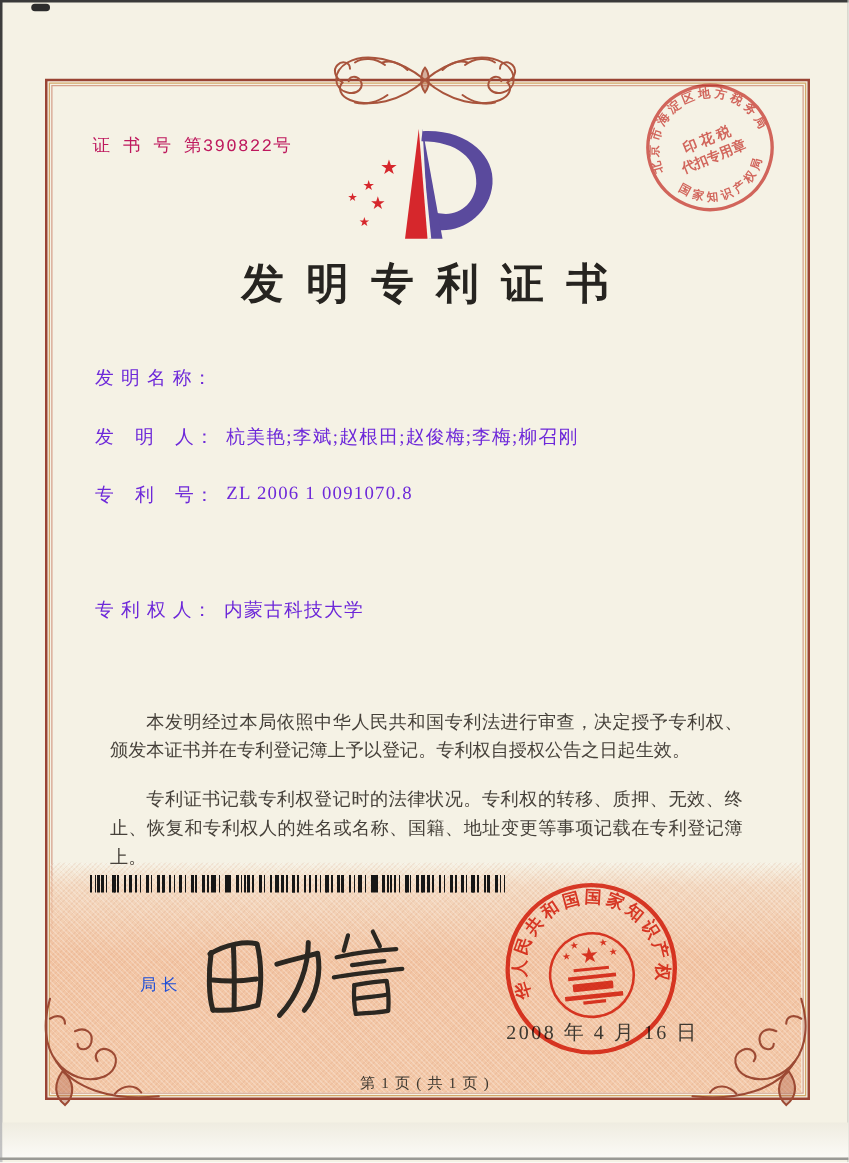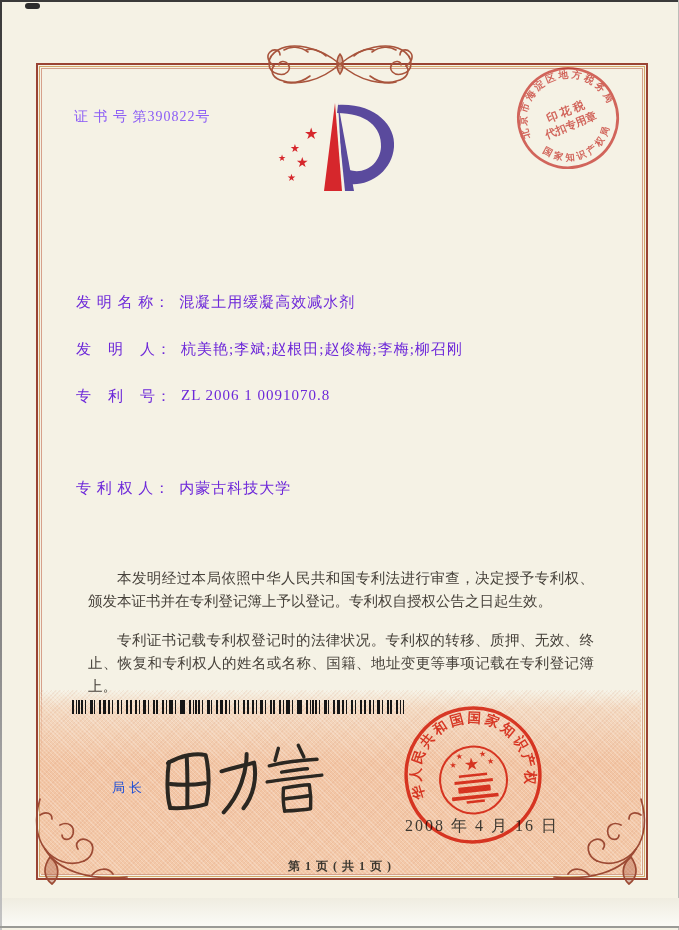--- a/index.html
+++ b/index.html
@@ -20,21 +20,21 @@
   .frame::after{content:"";position:absolute;inset:3px;border:1px solid #bb5f42;opacity:.55;}
 
   
   .pink-panel{position:absolute;left:40px;top:690px;width:601px;height:184px;z-index:1;
     background:
       repeating-linear-gradient(45deg,rgba(255,255,255,.22) 0 1px,transparent 1px 3px),
       repeating-linear-gradient(-45deg,rgba(197,112,74,.10) 0 1px,transparent 1px 3px),
       linear-gradient(180deg,rgba(242,198,165,0) 0%,rgba(242,198,165,.55) 10%,#f2c5a4 40%,#f3c9a9 100%);}
 
   .txt{position:absolute;color:#2f2d28;z-index:2;}
-  .cert-no{left:74px;top:108px;font-size:14px;letter-spacing:1px;color:#8b5cf6;}
+  .cert-no{left:74px;top:108px;font-size:14px;letter-spacing:1px;color:#be185d;font-family:Liberation Mono, monospace;}
   .title{left:36px;top:204px;width:608px;text-align:center;font-size:34px;font-weight:bold;
          letter-spacing:18px;text-indent:18px;color:#262420;}
 
   .field{position:absolute;left:76px;display:flex;font-size:15px;z-index:2;color:#6d28d9;}
   .field .lab{white-space:pre;letter-spacing:1px;}
   .field .val{margin-left:9px;letter-spacing:1px;}
   .f0{top:293px}.f1{top:340px}.f2{top:387px}.f3{top:433px}.f4{top:479px}.f5{top:525px}
 
   .body-text{position:absolute;left:72px;top:551px;width:538px;z-index:2;}
   .body-text p{margin:16px;font-size:14.5px;line-height:23px;text-align:justify;
@@ -43,21 +43,21 @@
   .barcode{position:absolute;left:72px;top:700px;width:332px;height:14px;z-index:2;
     background-image:
       repeating-linear-gradient(90deg,#161616 0 2px,transparent 2px 4px,#161616 4px 5px,transparent 5px 9px),
       repeating-linear-gradient(90deg,transparent 0 6px,#161616 6px 8px,transparent 8px 13px);}
 
   .director-label{left:112px;top:779px;font-size:13px;letter-spacing:4px;color:#1d4ed8;}
   .signature{position:absolute;left:152px;top:738px;z-index:2;}
   .seal{position:absolute;left:397px;top:699px;z-index:3;mix-blend-mode:multiply;opacity:.92;transform:rotate(-6deg);}
   .seal-date{left:405px;top:816px;font-size:16px;letter-spacing:2px;color:#3d3830;z-index:2;}
   .tax-stamp{position:absolute;left:506px;top:56px;z-index:3;mix-blend-mode:multiply;opacity:.85;transform:rotate(-22deg);}
-  .footer{left:36px;top:858px;width:608px;text-align:center;font-size:12px;color:#3d3830;letter-spacing:1px;font-weight:bold;}
+  .footer{left:36px;top:858px;width:608px;text-align:center;font-size:12px;color:#3d3830;letter-spacing:1px;}
 
   .orn{position:absolute;z-index:2;}
   .orn-top{left:230px;top:38px;}
   .orn-bl{left:30px;top:797px;}
   .orn-br{left:551px;top:797px;transform:scaleX(-1);}
   .logo{position:absolute;left:274px;top:96px;z-index:2;}
 </style>
 </head>
 <body>
 
@@ -136,24 +136,24 @@
       <textPath href="#taxBot" startOffset="50%" text-anchor="middle">国家知识产权局</textPath>
     </text>
     <text x="60" y="57" text-anchor="middle" font-size="11" fill="#d4504a" font-weight="bold">印 花 税</text>
     <text x="60" y="71" text-anchor="middle" font-size="10.5" fill="#d4504a" font-weight="bold">代扣专用章</text>
   </svg>
 
   <div class="txt cert-no">
     <span>证 书 号</span>
     <span>第390822号</span>
   </div>
+  <div class="txt title">发明专利证书</div>
 
   <div class="field f0">
     <span class="lab">发 明 名 称：</span>
-    <span class="val">混凝土用缓凝高效减水剂</span>
   </div>
   <div class="field f1">
     <span class="lab">发　明　人：</span>
     <span class="val">杭美艳;李斌;赵根田;赵俊梅;李梅;柳召刚</span>
   </div>
   <div class="field f2">
     <span class="lab">专　利　号：</span>
     <span class="val">ZL 2006 1 0091070.8</span>
   </div>
   <div class="field f4">

